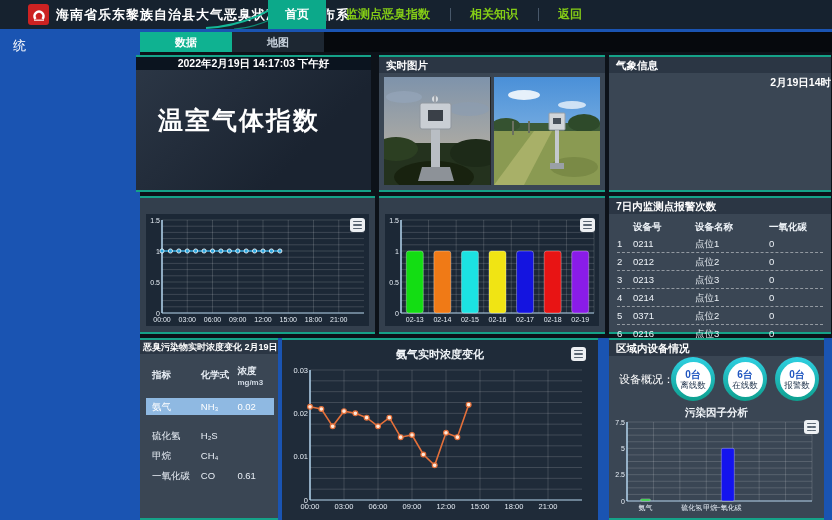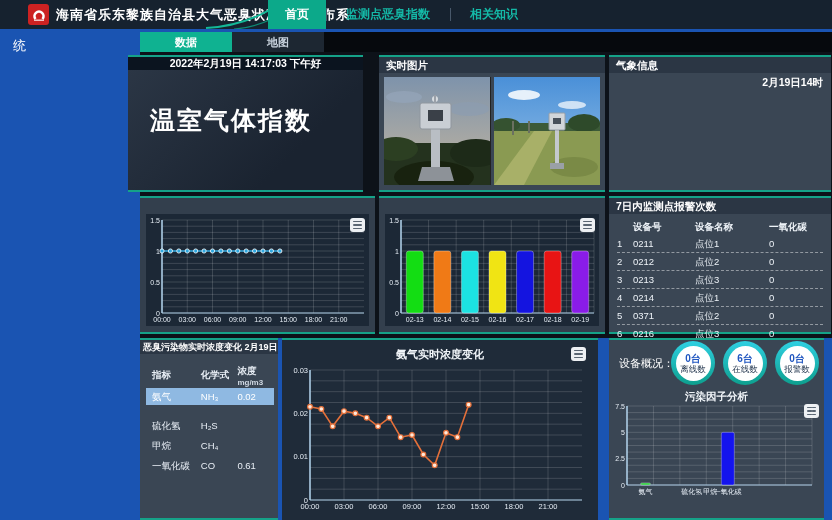--- a/index.html
+++ b/index.html
@@ -9,21 +9,21 @@
   
   .topbar{left:0;top:0;width:832px;height:29px;background:#16222f}
   .blue-line{left:0;top:29px;width:832px;height:3px;background:#1a54b2}
   .logo{left:28px;top:4px;width:21px;height:21px;background:#cc2222;border-radius:3px;
         display:flex;align-items:center;justify-content:center}
   .app-title{left:56px;top:0;height:29px;line-height:29px;font-size:13px;font-weight:bold;
              color:#fff;letter-spacing:1px;white-space:nowrap}
   .swoosh{left:202px;top:0}
   .topnav{left:268px;top:0;height:29px;display:flex;align-items:stretch}
   .nav-item{display:flex;align-items:center;padding:8px 20px;font-size:12px;font-weight:bold;
-            color:#14b8a6;cursor:pointer;position:relative}
+            color:#84cc16;cursor:pointer;position:relative}
   .nav-item.active{background:#0ca98a;color:#fff;padding:12px 17px}
   .nav-item + .nav-item:not(.active)::before{content:"";position:absolute;left:0;top:8px;bottom:8px;
             width:1px;background:#48586a}
   
   .sidebar{left:0;top:32px;width:140px;height:488px;background:#1a54b2}
   .sidebar-text{padding:5px 0 0 13px;font-size:13px;color:#fff}
   .tabrow{left:140px;top:32px;width:692px;height:20px;background:#06090d;display:flex}
   .tab{width:92px;height:20px;line-height:20px;text-align:center;font-size:11px;font-weight:bold;
        color:#c8d2dd;background:#1d2732;cursor:pointer}
   .tab.active{background:#0fb291;color:#fff}
@@ -36,39 +36,39 @@
   
   .date-strip{height:13px;line-height:13px;background:#0b141f;text-align:center;
               font-size:10.5px;font-weight:bold;color:#fff}
   .gh-body{height:120px;background:linear-gradient(135deg,#2b3645 0%,#1a2330 70%)}
   .gh-title{padding:34px 16px 0 22px;font-size:25px;font-weight:bold;color:#fff;letter-spacing:2px}
   
   .photo-row{display:flex;gap:3px;padding:4px 5px}
   .photo{flex:1;height:108px;background:#222;overflow:hidden}
   
   .weather-body{position:relative;height:117px}
-  .weather-time{position:absolute;right:8px;top:3px;font-size:10.5px;font-weight:bold;color:#fff}
+  .weather-time{position:absolute;right:0;top:3px;font-size:10.5px;font-weight:bold;color:#fff}
   
   .chartbox{position:absolute;left:6px;top:16px;right:6px;bottom:6px;background:#1c2836}
   svg text.tick{fill:#e6edf5;font-size:7px}
   svg text.tick3{fill:#e6edf5;font-size:7.5px}
   .tbx{position:absolute;width:15px;height:14px;background:#edf0f3;border-radius:3px;
        display:flex;flex-direction:column;justify-content:center;gap:2px;padding:3px;
        box-sizing:border-box;cursor:pointer}
   .tbx i{display:block;height:1.5px;background:#5a6673;border-radius:1px}
   
   .atable{padding:4px 8px 0 8px;font-size:9.5px;color:#eef3f8}
   .arow{display:grid;grid-template-columns:16px 62px 1fr 54px;height:17px;line-height:17px}
   .arow.head{font-weight:bold}
   .arow.data{border-bottom:1px dashed rgba(255,255,255,.45)}
   
   .odor-body{padding:8px 4px 0 12px;font-size:9.5px}
   .orow{display:grid;grid-template-columns:40% 30% 30%;min-height:17px;line-height:17px;
         margin-bottom:3px;align-items:center}
-  .orow.head{font-weight:bold;margin-bottom:1px}
+  .orow.head{font-weight:bold;margin-bottom:11px}
   .orow .unit{display:block;font-size:8px;line-height:8px;color:#cfd8e2}
   .orow.hl{background:#8fb9e2;color:#fff;margin-left:-6px;padding-left:6px;margin-bottom:12px}
   
   .dev-label{position:absolute;left:10px;top:16px;font-size:11px;color:#fff}
   .circles{position:absolute;left:62px;top:1px;display:flex;gap:8px}
   .circ{width:44px;height:44px;border-radius:50%;background:linear-gradient(180deg,#2fd0e2,#0d9f8e);
         display:flex;align-items:center;justify-content:center}
   .circ-in{width:35px;height:35px;border-radius:50%;background:#fff;display:flex;flex-direction:column;
            align-items:center;justify-content:center}
   .circ-count{font-size:10px;font-weight:bold;color:#2056c0;line-height:11px}
@@ -93,33 +93,34 @@
 </div>
 <div class="abs app-title">海南省乐东黎族自治县大气恶臭状况实时发布系</div>
 <svg class="abs swoosh" width="92" height="29">
   <path d="M4 28 Q46 26 80 2" stroke="#14b898" fill="none" stroke-width="2"></path>
   <path d="M32 29 Q62 27 90 7" stroke="#0d8a74" fill="none" stroke-width="1.2"></path>
 </svg>
 <div class="abs topnav">
     <div class="nav-item active">首页</div>
     <div class="nav-item">监测点恶臭指数</div>
     <div class="nav-item">相关知识</div>
+    <div class="nav-item">返回</div>
   </div>
 
 <div class="abs sidebar">
   <div class="sidebar-text">统</div>
 </div>
 <div class="abs tabrow">
     <div class="tab active">数据</div>
     <div class="tab">地图</div>
   </div>
 <div class="abs main-bg"></div>
 <div class="abs row3-bg"></div>
 
-<div class="panel" style="left:128px;top:55px;width:235px;height:137px;background:transparent">
+<div class="panel" style="left:136px;top:55px;width:235px;height:137px;background:transparent">
   <div class="date-strip">2022年2月19日  14:17:03 下午好</div>
   <div class="gh-body">
     <div class="gh-title">温室气体指数</div>
   </div>
 </div>
 
 <div class="panel" style="left:379px;top:55px;width:226px;height:137px">
   <div class="panel-header">实时图片</div>
   <div class="photo-row">
     <div class="photo">
@@ -438,20 +439,21 @@
       <circle cx="126" cy="69" r="2.4" fill="#ffe9da" stroke="#e4703a" stroke-width="1.2"></circle>
       <circle cx="137.33333333333334" cy="88.5" r="2.4" fill="#ffe9da" stroke="#e4703a" stroke-width="1.2"></circle>
       <circle cx="148.66666666666666" cy="99.33333333333334" r="2.4" fill="#ffe9da" stroke="#e4703a" stroke-width="1.2"></circle>
       <circle cx="160" cy="66.83333333333333" r="2.4" fill="#ffe9da" stroke="#e4703a" stroke-width="1.2"></circle>
       <circle cx="171.33333333333331" cy="71.16666666666666" r="2.4" fill="#ffe9da" stroke="#e4703a" stroke-width="1.2"></circle>
       <circle cx="182.66666666666669" cy="38.66666666666667" r="2.4" fill="#ffe9da" stroke="#e4703a" stroke-width="1.2"></circle>
     </svg>
 </div>
 
 <div class="panel" style="left:609px;top:338px;width:215px;height:182px">
+  <div class="panel-header">区域内设备情况</div>
   <div style="position:relative;height:130px">
     <span class="dev-label">设备概况：</span>
     <div class="circles">
         <div class="circ">
           <div class="circ-in">
             <div class="circ-count">0台</div>
             <div class="circ-label">离线数</div>
           </div>
         </div>
         <div class="circ">

